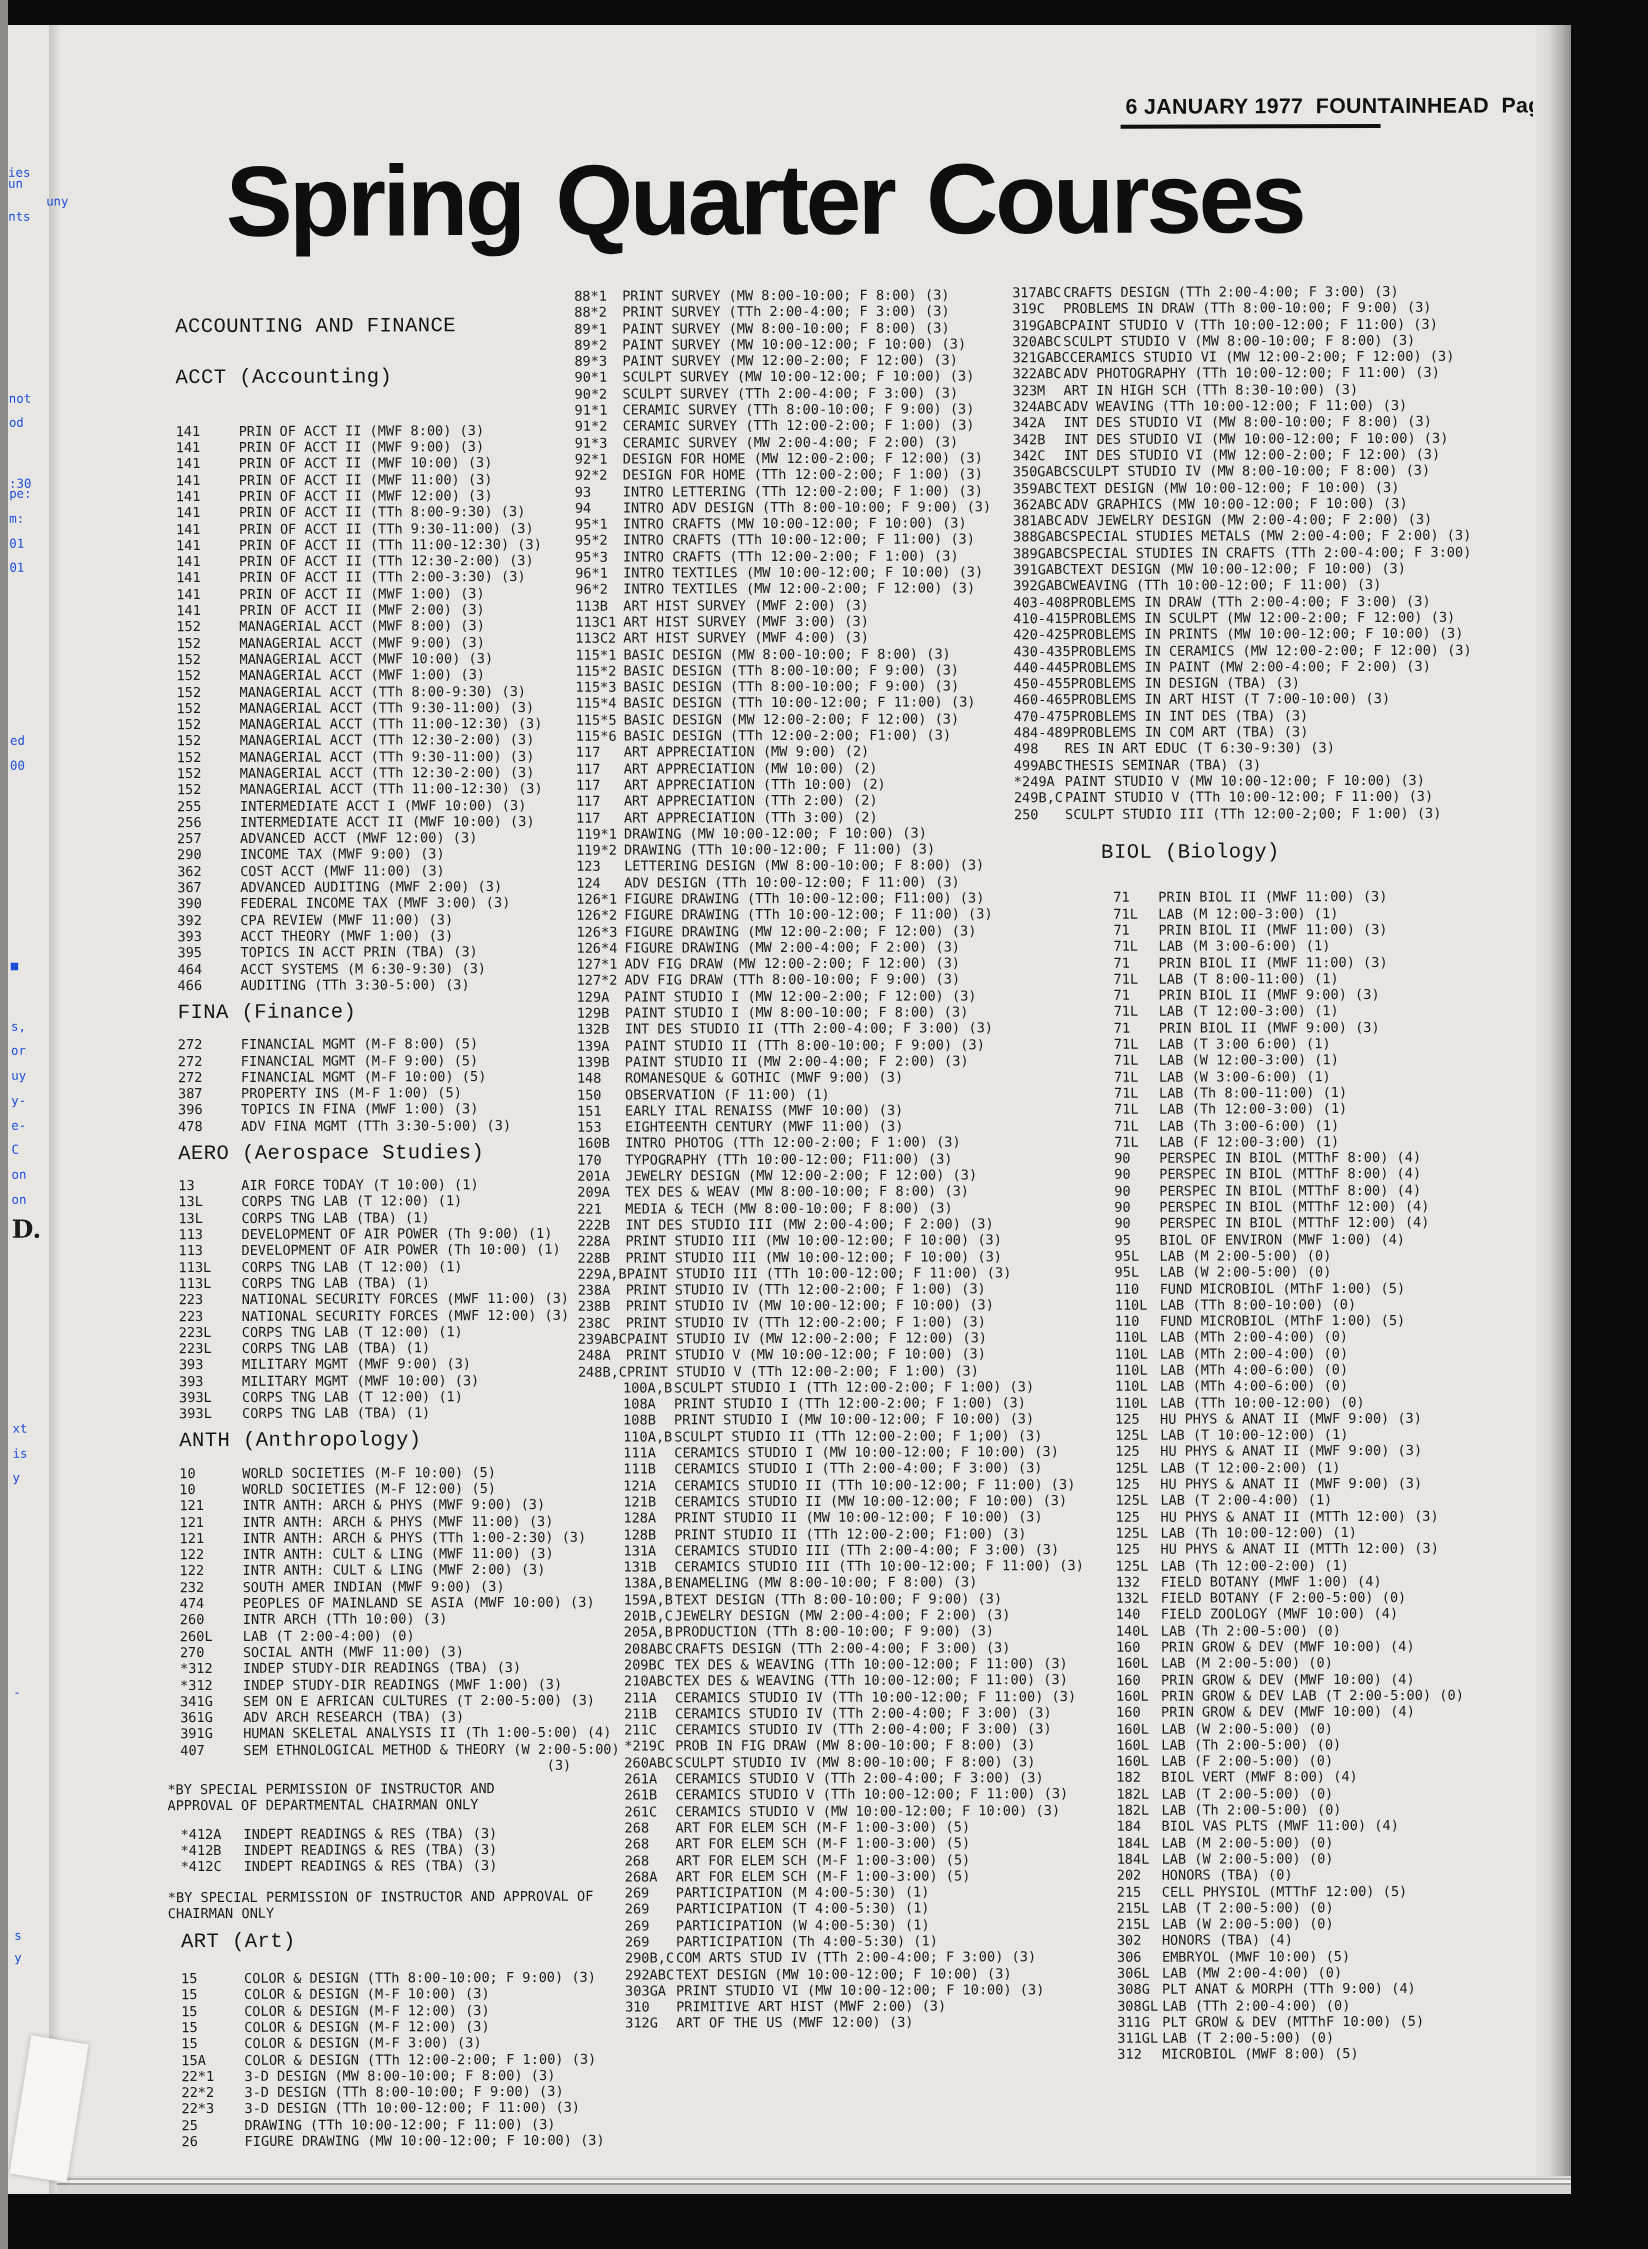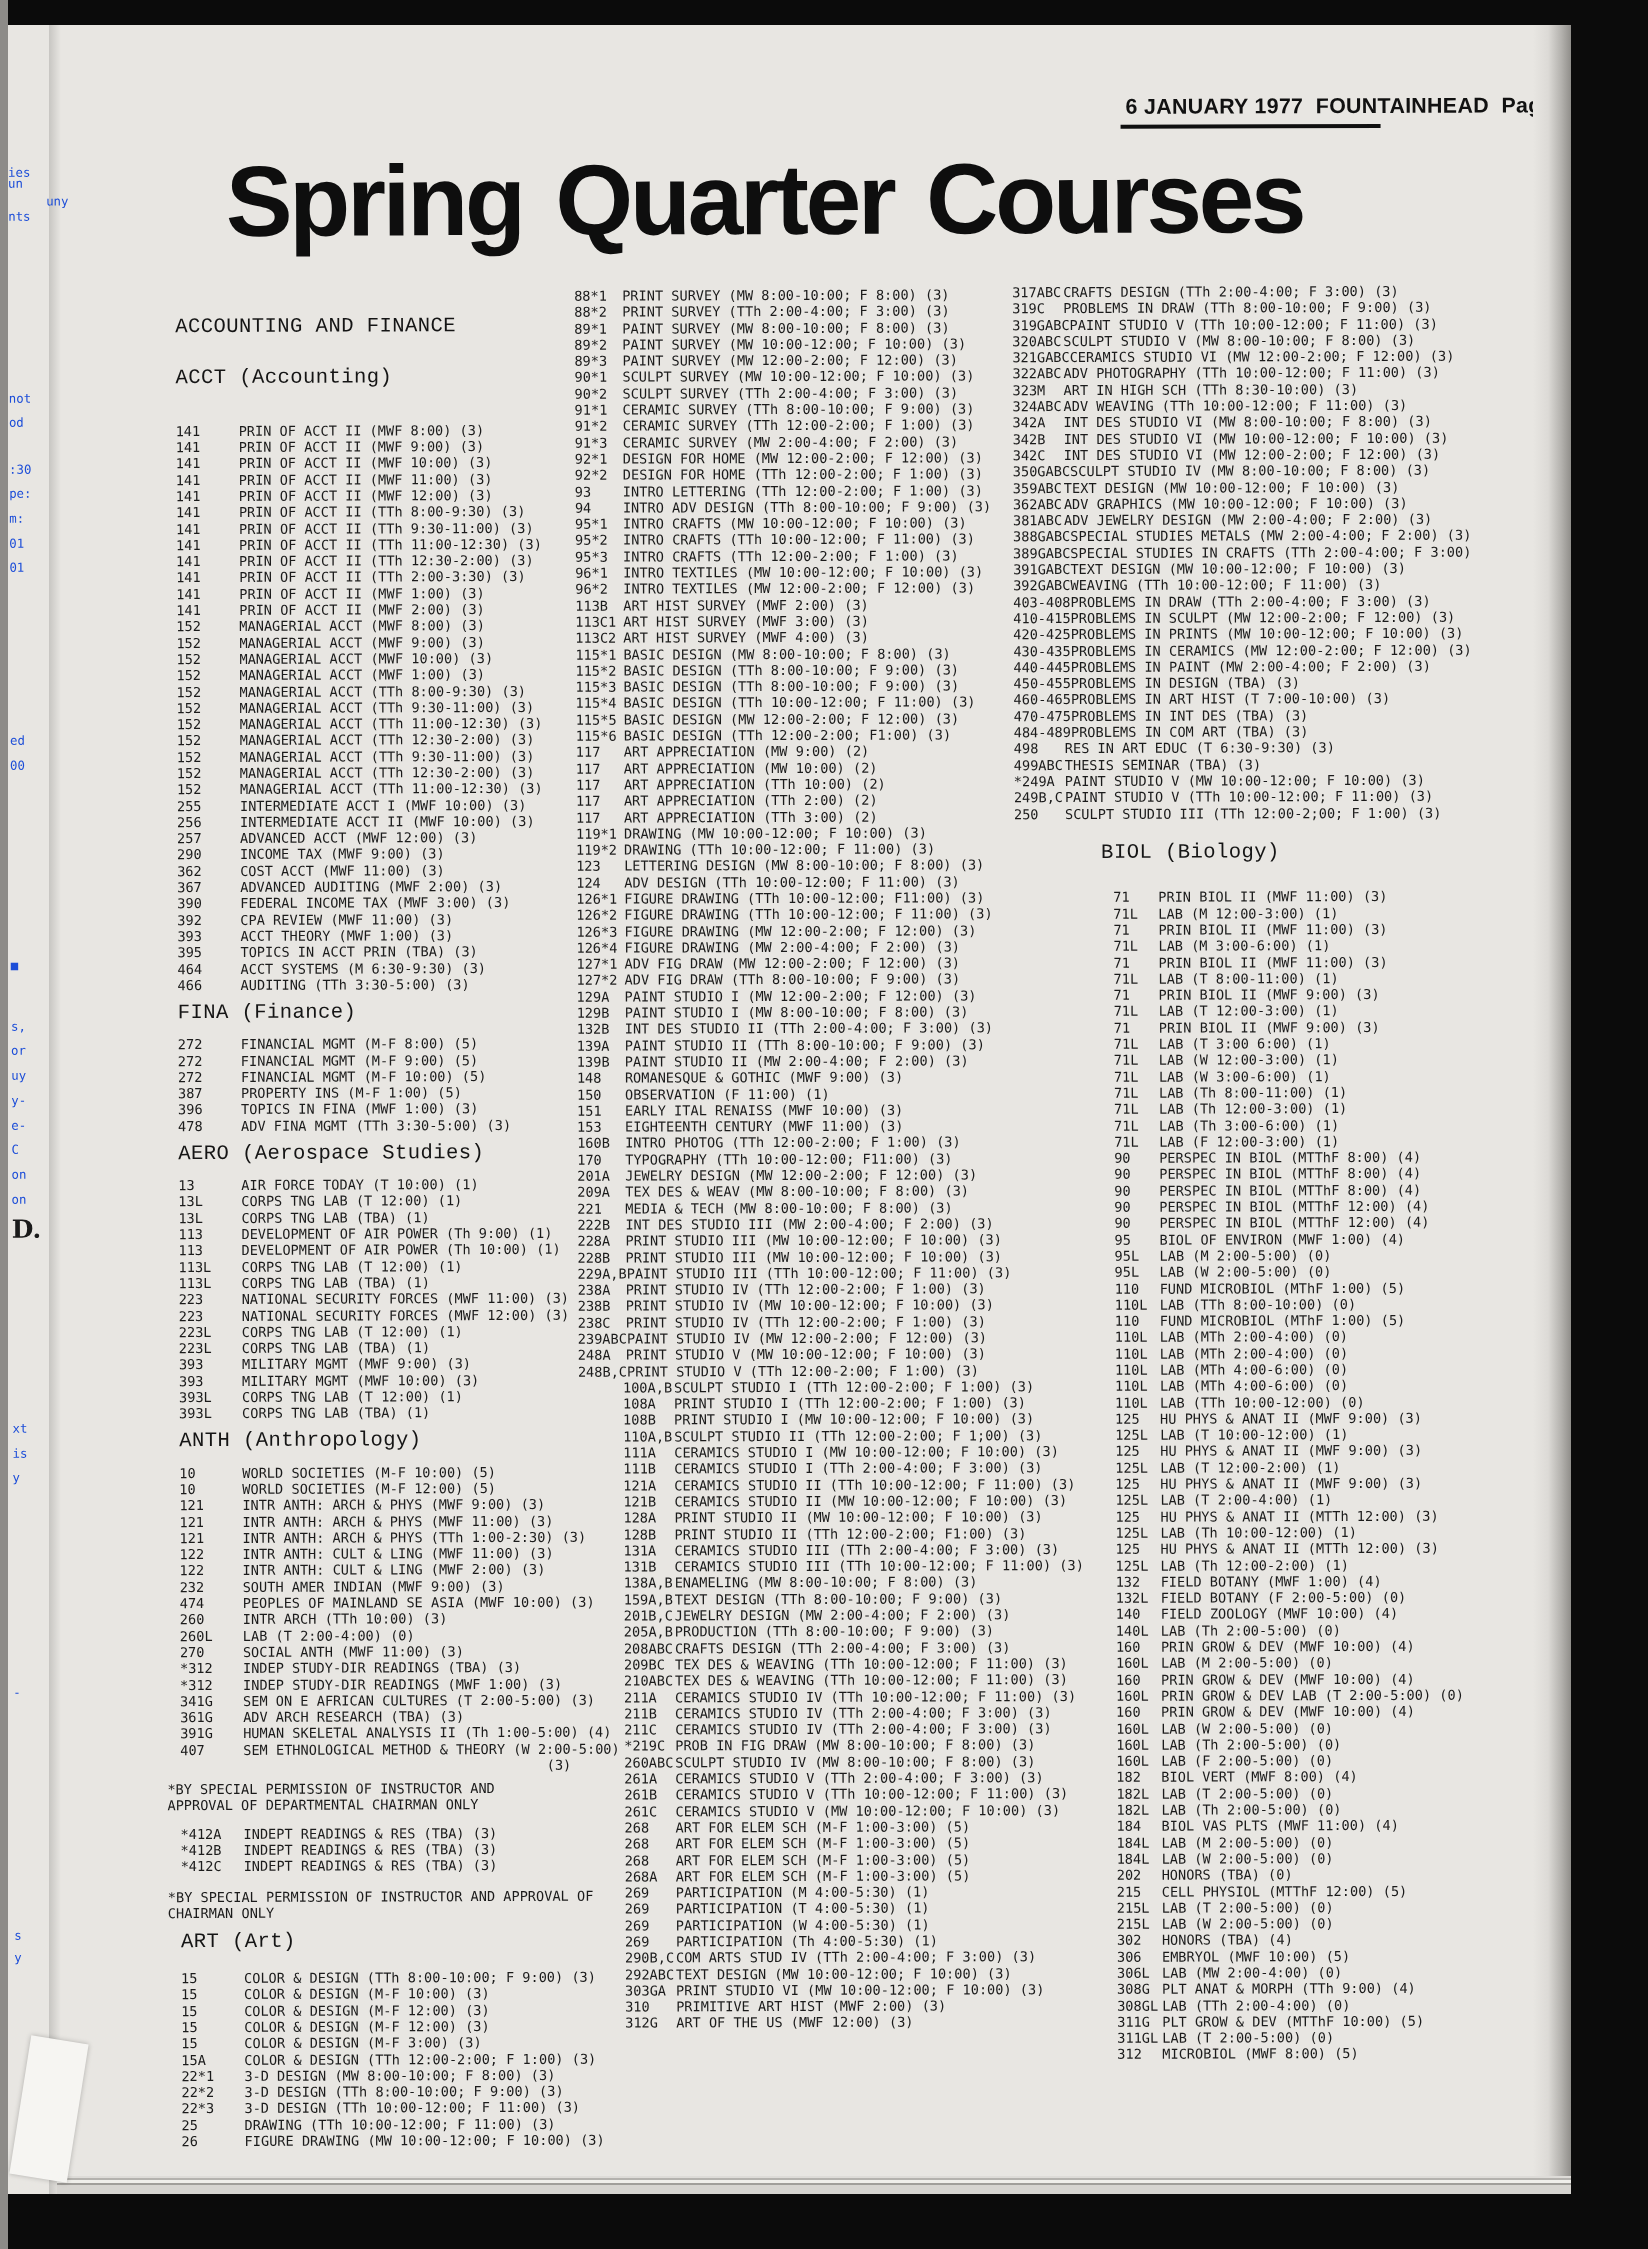--- a/index.html
+++ b/index.html
@@ -383,21 +383,21 @@
         <div class="row bio"><span class="num">311GL</span><span class="txt">LAB (T 2:00-5:00) (0)</span></div>
         <div class="row bio"><span class="num">312</span><span class="txt">MICROBIOL (MWF 8:00) (5)</span></div>
       </div>
     <div id="frags">
         <div class="frag" style="top: 137px;">ies</div>
         <div class="frag" style="top: 148px;">un</div>
         <div class="frag" style="top: 166px; padding-left: 38px;">uny</div>
         <div class="frag" style="top: 181px;">nts</div>
         <div class="frag" style="top: 363px;">not</div>
         <div class="frag" style="top: 387px;">od</div>
-        <div class="frag" style="top: 434px;">:30</div>
+        <div class="frag" style="top: 448px;">:30</div>
         <div class="frag" style="top: 458px;">pe:</div>
         <div class="frag" style="top: 483px;">m:</div>
         <div class="frag" style="top: 508px;">01</div>
         <div class="frag" style="top: 532px;">01</div>
         <div class="frag" style="top: 705px;">ed</div>
         <div class="frag" style="top: 730px;">00</div>
         <div class="frag" style="top: 930px;">■</div>
         <div class="frag" style="top: 991px;">s,</div>
         <div class="frag" style="top: 1015px;">or</div>
         <div class="frag" style="top: 1040px;">uy</div>

